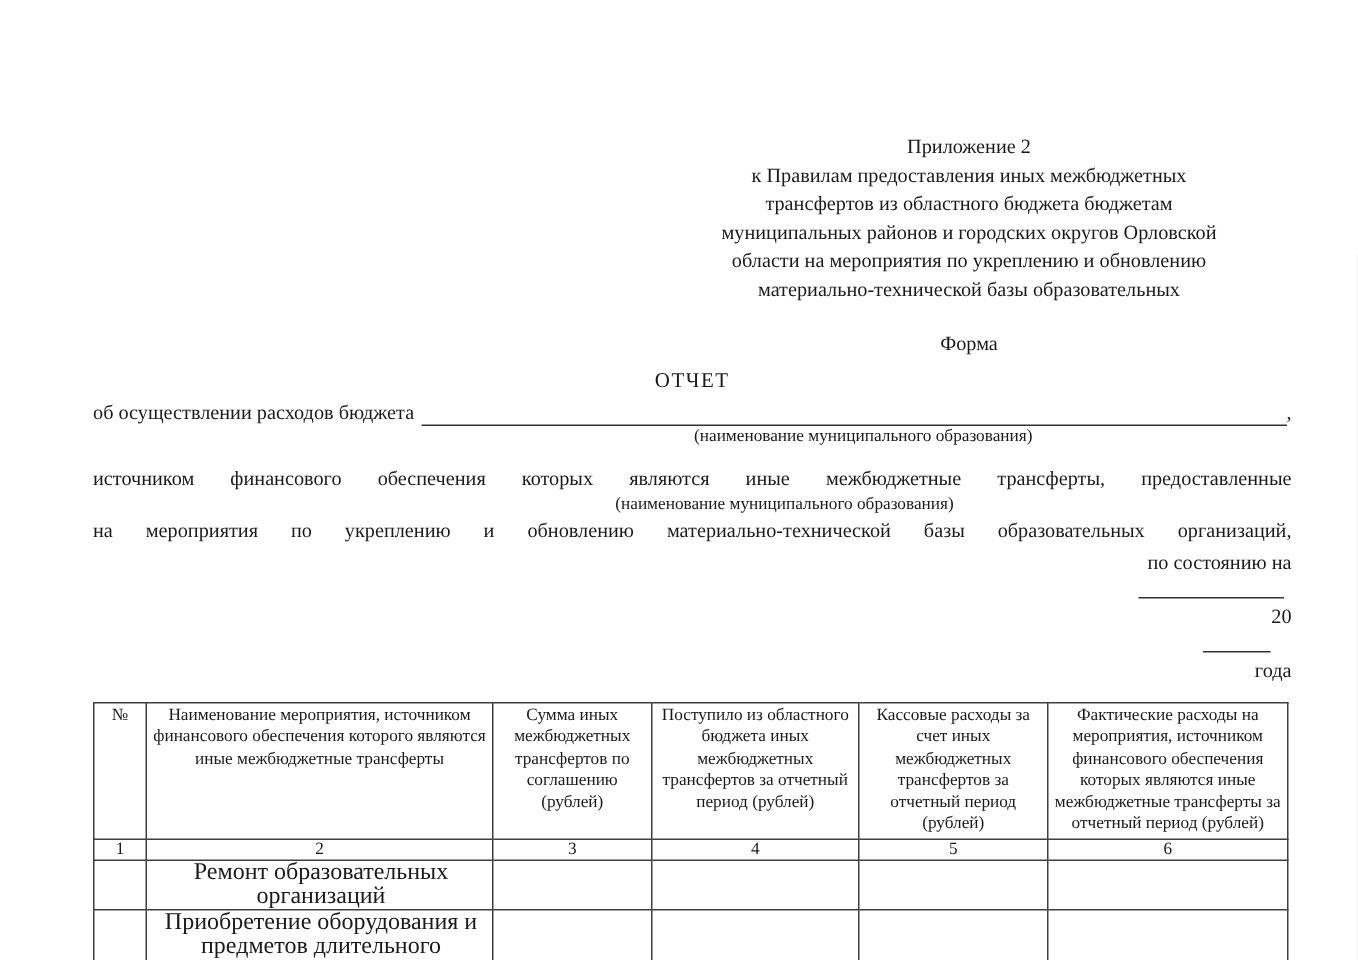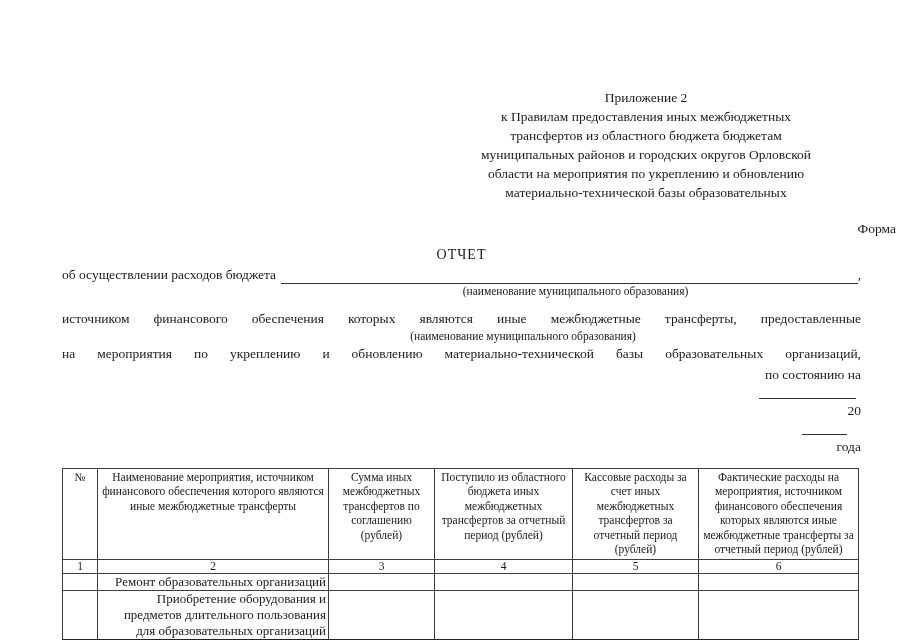--- a/index.html
+++ b/index.html
@@ -15,21 +15,21 @@
   .content{position:absolute;left:62px;top:0;width:799px;}
 
   
   .appendix-block{
     margin:88px 0 0 334px;
     width:500px;
     text-align:center;
     font-size:13.5px;
     line-height:19px;
   }
-  .form-label{margin-top:17px;text-align:right;font-size:13.5px;line-height:19px;}
+  .form-label{margin-top:17px;text-align:center;font-size:13.5px;line-height:19px;}
 
   .report-title{
     margin-top:8px;
     text-align:center;
     font-size:14px;
     letter-spacing:1px;
     line-height:18px;
   }
 
   .body-line{font-size:13.5px;line-height:18px;}
@@ -79,24 +79,24 @@
     height:88px;
   }
   .numrow td{
     height:13px;
     font-size:11.5px;
     line-height:13px;
     text-align:center;
     padding:0;
   }
   .datarow td{
-    font-size:13px;
+    font-size:16px;
     line-height:16px;
     vertical-align:top;
-    text-align:right;
+    text-align:center;
     padding:0 2px 0 4px;
   }
   .row-1 td{height:16px;}
   .row-2 td{height:48px;}
 
   .col-num{width:35px;}
   .col-name{width:231px;}
   .col-sum{width:106px;}
   .col-received{width:138px;}
   .col-cash{width:126px;}

